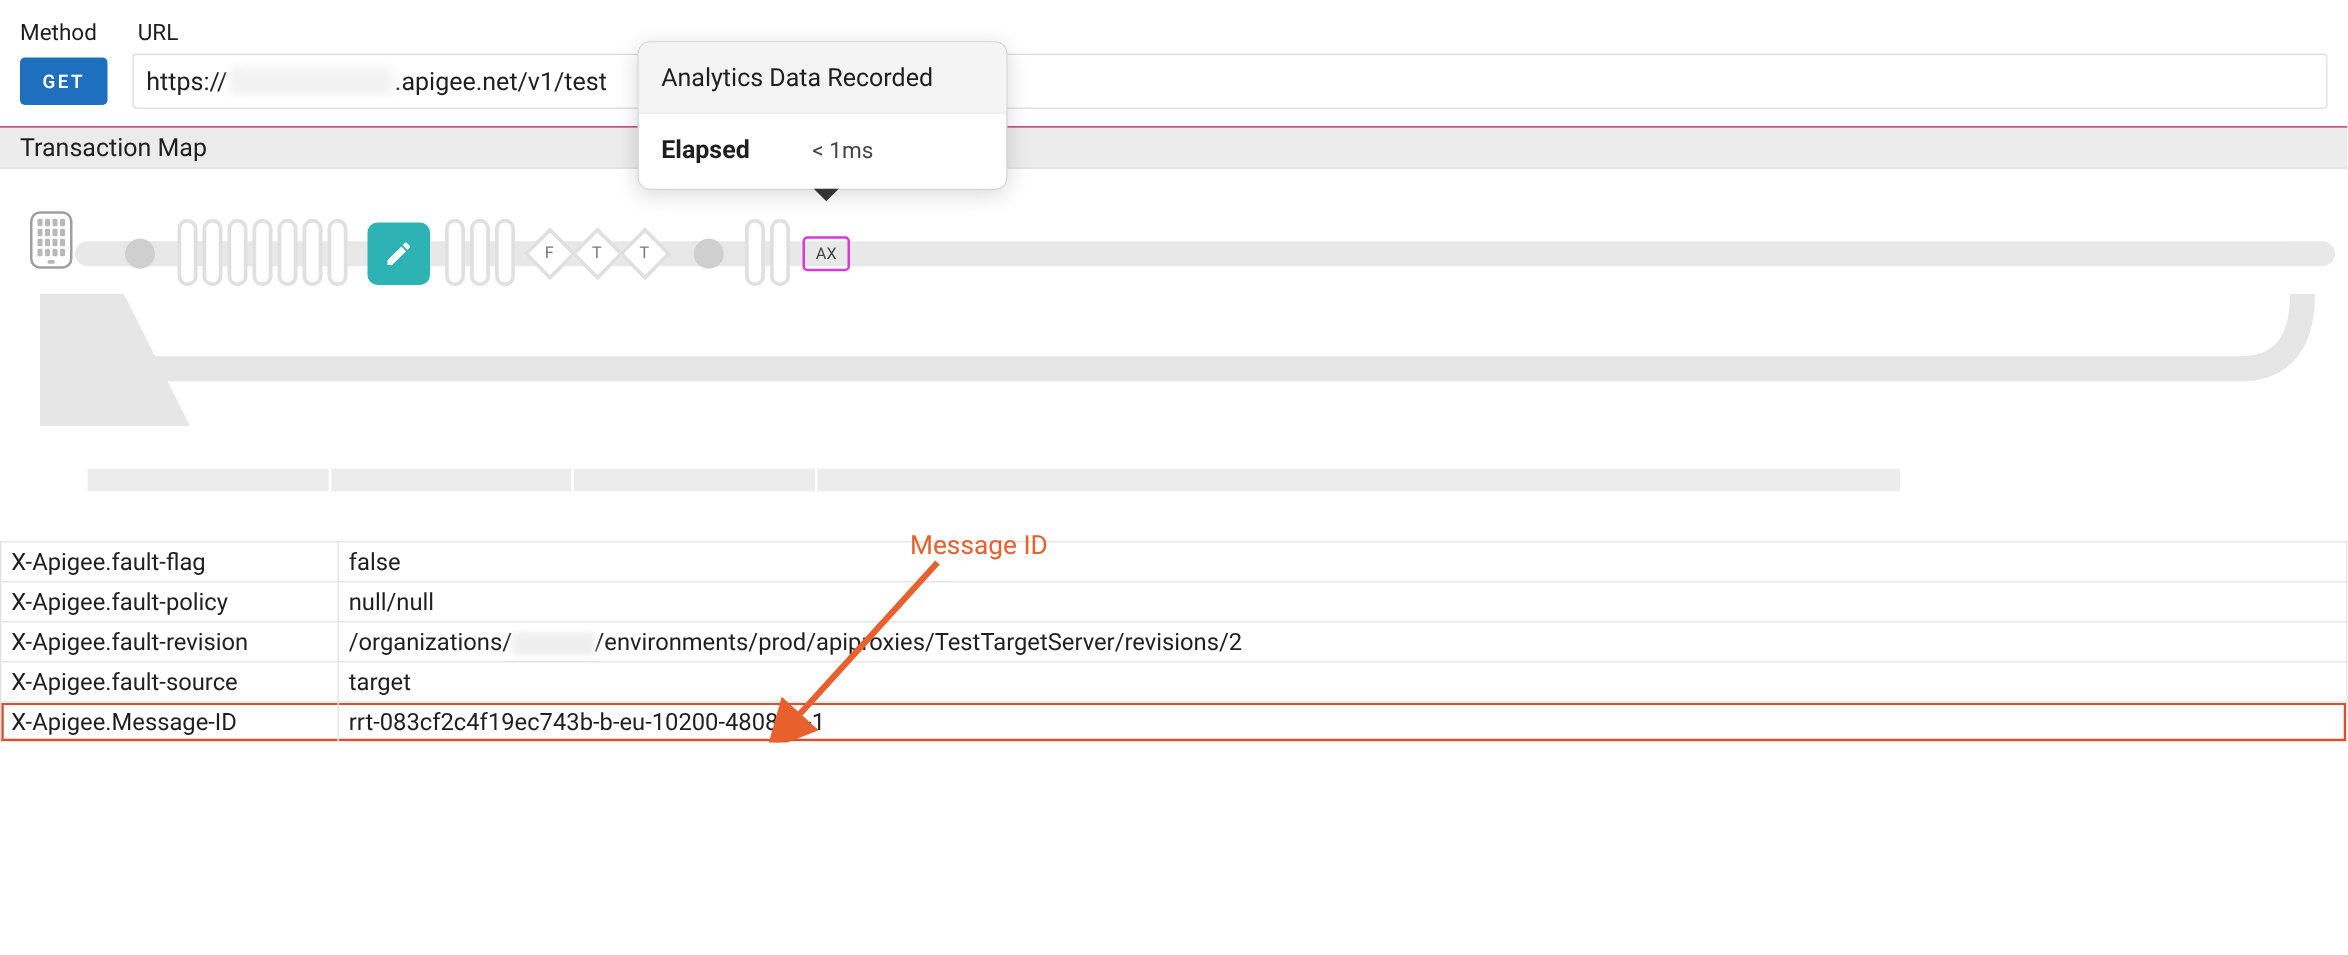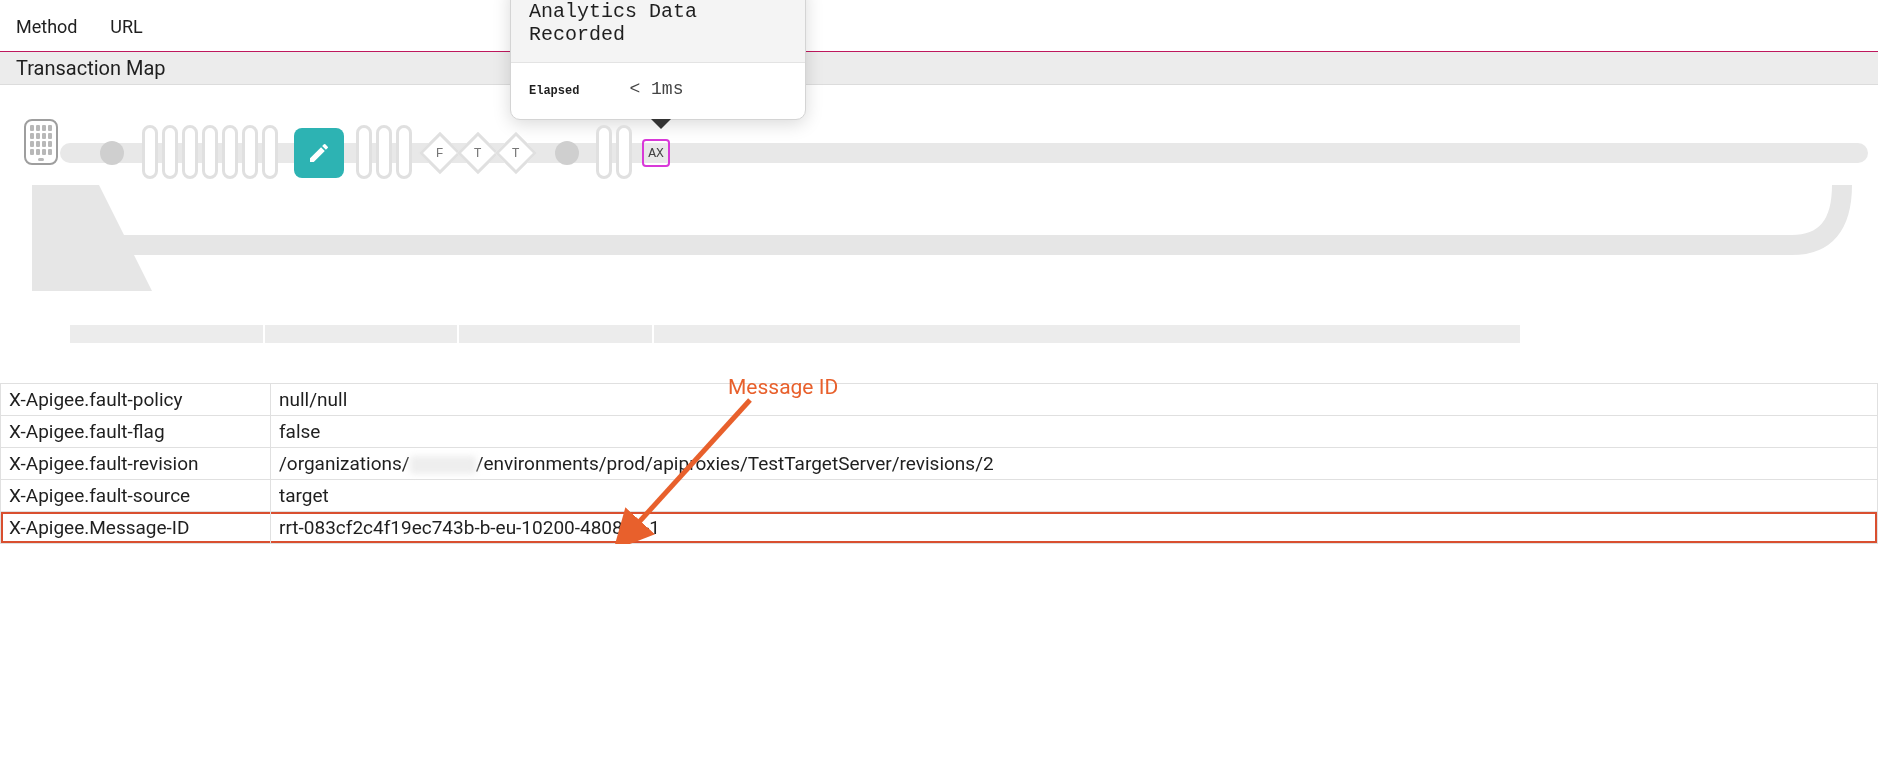--- a/index.html
+++ b/index.html
@@ -69,21 +69,20 @@
     border-bottom: 1px solid #dcdcdc;
     padding: 4px 16px;
     font-size: 20px;
     color: #1f1f1f;
   }
 
   .map-area {
     position: relative;
     height: 240px;
     padding: 20px 10px 0 24px;
-    font-family: Liberation Mono, monospace;
   }
   .flowbar {
     position: absolute;
     left: 60px;
     right: 10px;
     top: 58px;
     height: 20px;
     background: #e8e8e8;
     border-radius: 10px;
   }
@@ -157,21 +156,21 @@
     transform: rotate(45deg);
     top: 53px;
     display: flex; align-items: center; justify-content: center;
   }
   .diamond span {
     transform: rotate(-45deg);
     font-size: 13px;
     color: #777;
   }
   .ax {
-    width: 28px; height: 28px;
+    width: 38px; height: 28px;
     border: 2px solid #d839d8;
     border-radius: 4px;
     top: 54px;
     display: flex; align-items: center; justify-content: center;
     font-size: 13px;
     color: #444;
   }
 
   .return-arrow {
     position: absolute;
@@ -197,21 +196,21 @@
     color: #1f1f1f;
     border-bottom: 1px solid #e3e3e3;
     border-radius: 10px 10px 0 0;
   }
   .tooltip-body {
     padding: 16px 18px 20px 18px;
     display: flex;
     gap: 14px;
     align-items: baseline;
   }
-  .tooltip-body .k { font-weight: 700; font-size: 12px; }
+  .tooltip-body .k { font-weight: 700; font-size: 20px; }
   .tooltip-body .v { font-size: 18px; color: #444; margin-left: 36px; }
   .tooltip::after {
     content: "";
     position: absolute;
     bottom: -10px;
     left: 140px;
     width: 0; height: 0;
     border-left: 10px solid transparent;
     border-right: 10px solid transparent;
     border-top: 10px solid #333;
@@ -263,20 +262,28 @@
   }
 </style>
 </head>
 <body>
 
 <div class="top">
   <div>
     <span class="lbl-meth">Method</span>
     <span class="lbl-url">URL</span>
   </div>
+  <div class="req-row">
+    <div class="btn-get">GET</div>
+    <div class="url-field">
+      <span>https://</span>
+      <span class="redacted"></span>
+      <span>.apigee.net/v1/test</span>
+    </div>
+  </div>
 </div>
 
 <div class="section-header">Transaction Map</div>
 
 <div class="map-area">
 
   <div class="tooltip">
     <div class="tooltip-hdr">Analytics Data Recorded</div>
     <div class="tooltip-body">
       <span class="k">Elapsed</span>
@@ -375,26 +382,26 @@
       <marker id="redah" markerWidth="8" markerHeight="8" refX="6" refY="4" orient="auto">
         <path d="M0,0 L8,4 L0,8 z" fill="#e8602c"></path>
       </marker>
     </defs>
     <path d="M 150 5 L 20 148" stroke="#e8602c" stroke-width="5" fill="none" marker-end="url(#redah)"></path>
   </svg>
 
   <table class="dtbl">
     <tbody>
         <tr>
+      <td class="k">X-Apigee.fault-flag</td>
+      <td class="v">false</td>
+    </tr>
+    <tr>
       <td class="k">X-Apigee.fault-policy</td>
       <td class="v">null/null</td>
-    </tr>
-    <tr>
-      <td class="k">X-Apigee.fault-flag</td>
-      <td class="v">false</td>
     </tr>
     <tr>
       <td class="k">X-Apigee.fault-revision</td>
       <td class="v">
         <span>/organizations/</span><span class="redacted-sm"></span><span>/environments/prod/apiproxies/TestTargetServer/revisions/2</span>
       </td>
     </tr>
     <tr>
       <td class="k">X-Apigee.fault-source</td>
       <td class="v">target</td>

